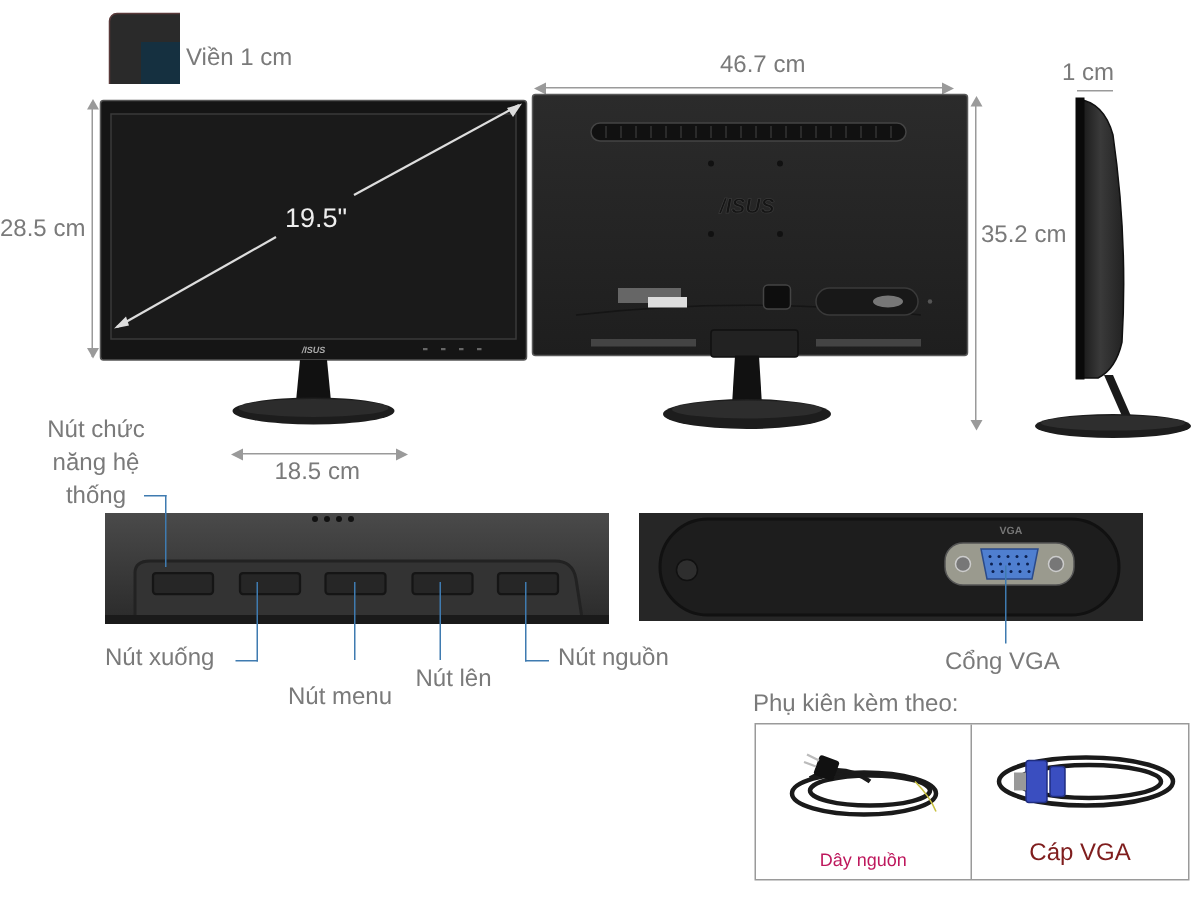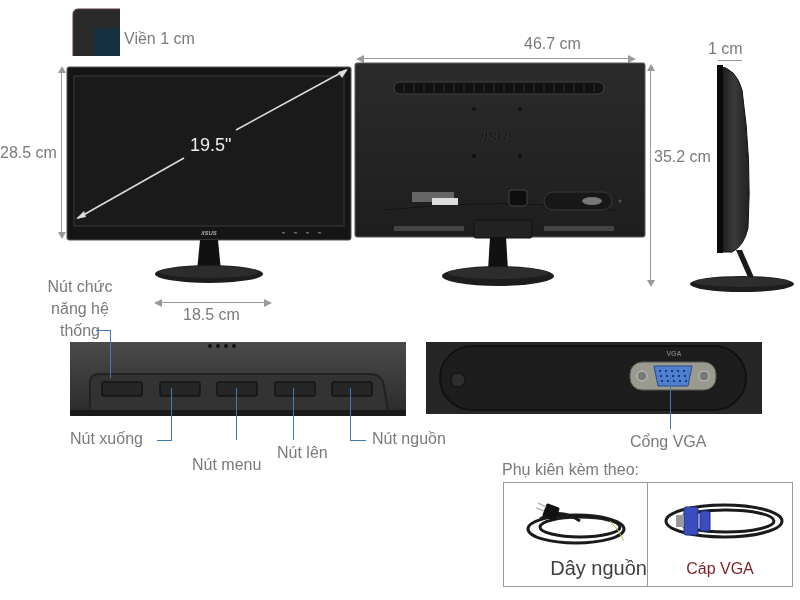--- a/index.html
+++ b/index.html
@@ -56,21 +56,21 @@
 <div class="lbl" style="left:0px;top:144px;background:#fff;">28.5 cm</div>
 
 <div class="dim-line" style="left:158px;top:302px;width:110px;height:1px;"></div>
 <div class="abs" style="left:154px;top:299px;width:0;height:0;border-top:4px solid transparent;border-bottom:4px solid transparent;border-right:8px solid #9a9a9a;"></div>
 <div class="abs" style="left:264px;top:299px;width:0;height:0;border-top:4px solid transparent;border-bottom:4px solid transparent;border-left:8px solid #9a9a9a;"></div>
 <div class="lbl" style="left:183px;top:306px;">18.5 cm</div>
 
 <div class="dim-line" style="left:360px;top:58px;width:272px;height:1px;"></div>
 <div class="abs" style="left:356px;top:55px;width:0;height:0;border-top:4px solid transparent;border-bottom:4px solid transparent;border-right:8px solid #9a9a9a;"></div>
 <div class="abs" style="left:628px;top:55px;width:0;height:0;border-top:4px solid transparent;border-bottom:4px solid transparent;border-left:8px solid #9a9a9a;"></div>
-<div class="lbl" style="left:480px;top:35px;margin-left:44px;">46.7 cm</div>
+<div class="lbl" style="left:480px;top:35px;">46.7 cm</div>
 
 <div class="abs" style="left:354px;top:62px;width:292px;height:228px;">
   <svg width="292" height="228" viewBox="0 0 292 228">
     <defs>
       <linearGradient id="bk" x1="0" y1="0" x2="0" y2="1">
         <stop offset="0" stop-color="#2b2b2b"></stop>
           <stop offset="1" stop-color="#1e1e1e"></stop>
       </linearGradient>
     </defs>
     <rect x="1" y="1" width="290" height="174" rx="2" fill="url(#bk)" stroke="#5a5a5a"></rect>
@@ -144,21 +144,21 @@
       </linearGradient>
     </defs>
     <path d="M32 6 Q50 8 56 30 Q66 100 62 168 Q58 186 46 192 L32 192 Z" fill="url(#sd)" stroke="#111"></path>
     <rect x="31" y="5" width="6" height="188" fill="#0a0a0a"></rect>
     <path d="M50 190 L56 190 L70 222 L64 222 Z" fill="#1a1a1a"></path>
     <ellipse cx="56" cy="224" rx="52" ry="8" fill="#1d1d1d"></ellipse>
     <ellipse cx="56" cy="222" rx="48" ry="5" fill="#2e2e2e"></ellipse>
   </svg>
 </div>
 
-<div class="lbl" style="left:44px;top:276px;text-align:center;line-height:22px;white-space:normal;width:72px;">
+<div class="lbl" style="left:28px;top:276px;text-align:center;line-height:22px;white-space:normal;width:72px;">
   <span style="display:block;">Nút chức</span>
   <span style="display:block;">năng hệ</span>
   <span style="display:block;">thống</span>
 </div>
 
 <div class="abs" style="left:70px;top:342px;width:336px;height:74px;">
   <svg width="336" height="74" viewBox="0 0 336 74">
     <defs>
       <linearGradient id="bt" x1="0" y1="0" x2="0" y2="1">
         <stop offset="0" stop-color="#4a4a4a"></stop>
@@ -237,21 +237,21 @@
           <ellipse cx="56" cy="32" rx="48" ry="14"></ellipse>
           <ellipse cx="60" cy="30" rx="40" ry="10"></ellipse>
           <path d="M20 22 Q40 10 60 24"></path>
         </g>
         <rect x="24" y="8" width="14" height="14" rx="2" fill="#111" transform="rotate(20 31 15)"></rect>
         <line x1="18" y1="6" x2="26" y2="10" stroke="#bbb" stroke-width="1.5"></line>
         <line x1="16" y1="11" x2="24" y2="14" stroke="#bbb" stroke-width="1.5"></line>
         <path d="M90 24 Q100 34 104 44" fill="none" stroke="#c8c040" stroke-width="1"></path>
       </svg>
     </div>
-    <div style="position:absolute;left:0;right:0;bottom:6px;text-align:right;font-size:20px;color:#404040;">Dây nguồn</div>
+    <div style="position:absolute;left:0;right:0;bottom:6px;text-align:center;font-size:12px;color:#be185d;">Dây nguồn</div>
   </div>
   <div style="width:144px;height:100%;position:relative;">
     <div style="position:absolute;left:8px;top:14px;">
       <svg width="130" height="50" viewBox="0 0 130 50">
         <g fill="none" stroke="#1a1a1a" stroke-width="3">
           <ellipse cx="68" cy="24" rx="58" ry="16"></ellipse>
           <ellipse cx="70" cy="24" rx="48" ry="11"></ellipse>
         </g>
         <rect x="28" y="10" width="14" height="28" rx="2" fill="#3a4ec0" stroke="#1f2d80"></rect>
         <rect x="44" y="14" width="10" height="20" rx="2" fill="#3a4ec0" stroke="#1f2d80"></rect>

